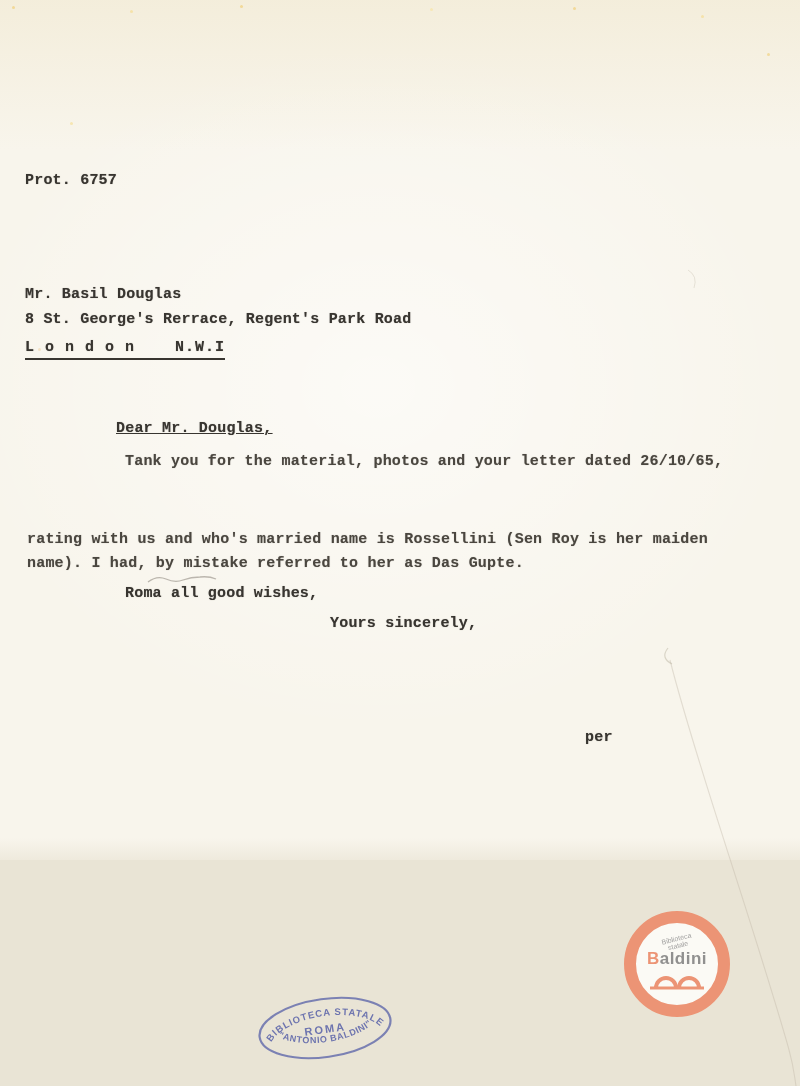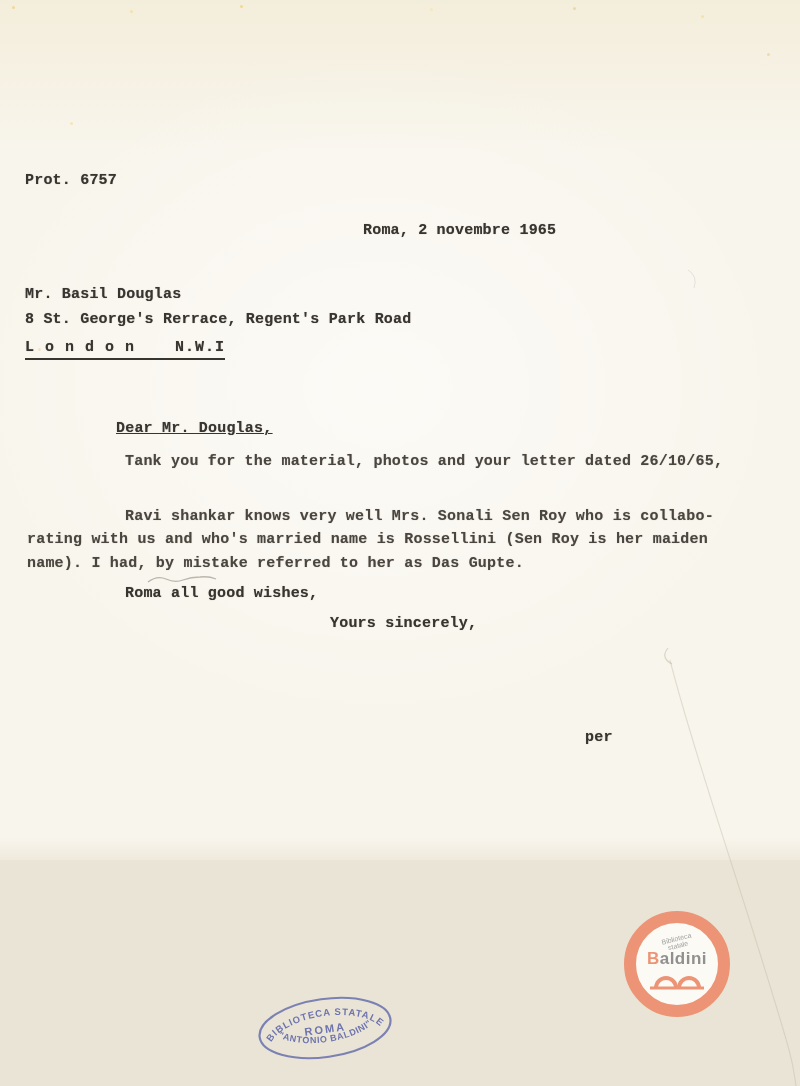--- a/index.html
+++ b/index.html
@@ -57,31 +57,29 @@
 </style>
 </head>
 <body>
 
 <div class="paper">
 
   <div class="speckle" style="left:12px;top:6px;"></div>
 
   <div class="tline" style="left:25px;top:172px;">Prot. 6757</div>
 
-  <div class="tline" style="left:363px;top:222px;">Roma, 2 novembre 1965</div>
 
   <div class="tline" style="left:25px;top:286px;">Mr. Basil Douglas</div>
   <div class="tline" style="left:25px;top:311px;">8 St. George's Rerrace, Regent's Park Road</div>
   <div class="tline underlined" style="left:25px;top:339px;letter-spacing:1px;">L o n d o n    N.W.I</div>
 
   <div class="tline" style="left:116px;top:420px;text-decoration:underline;">Dear Mr. Douglas,</div>
 
   <div class="tline faded" style="left:125px;top:453px;">Tank you for the material, photos and your letter dated 26/10/65,</div>
 
-  <div class="tline faded" style="left:125px;top:508px;">Ravi shankar knows very well Mrs. Sonali Sen Roy who is collabo-</div>
   <div class="tline faded" style="left:27px;top:531px;">rating with us and who's married name is Rossellini (Sen Roy is her maiden</div>
   <div class="tline faded" style="left:27px;top:555px;">name). I had, by mistake referred to her as Das Gupte.</div>
 
   <div class="tline" style="left:125px;top:585px;">Roma all good wishes,</div>
   <div class="tline" style="left:330px;top:615px;">Yours sincerely,</div>
 
   <div class="tline" style="left:585px;top:729px;">per</div>
 
   <svg class="squiggle" style="left:144px;top:572px;" width="78" height="16" viewBox="0 0 78 16">
     <path d="M4 10 q9 -7 18 -3 t17 1 t17 -3 q9 -1 16 2" fill="none" stroke="#9a948a" stroke-width="1.3" opacity="0.65"></path>

